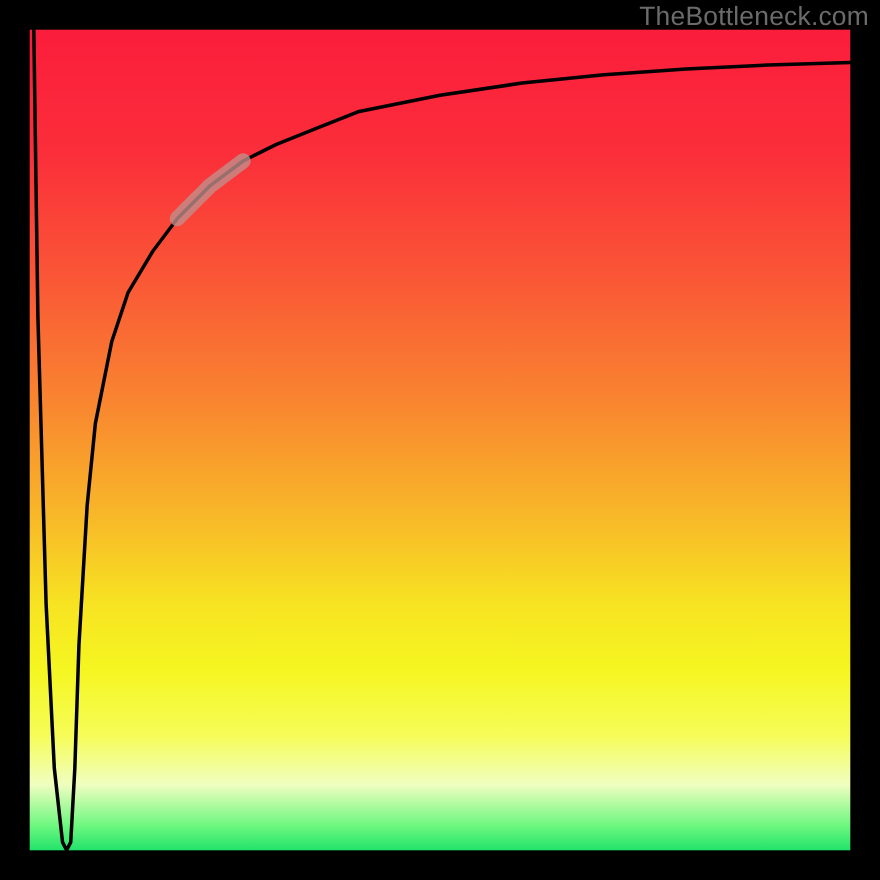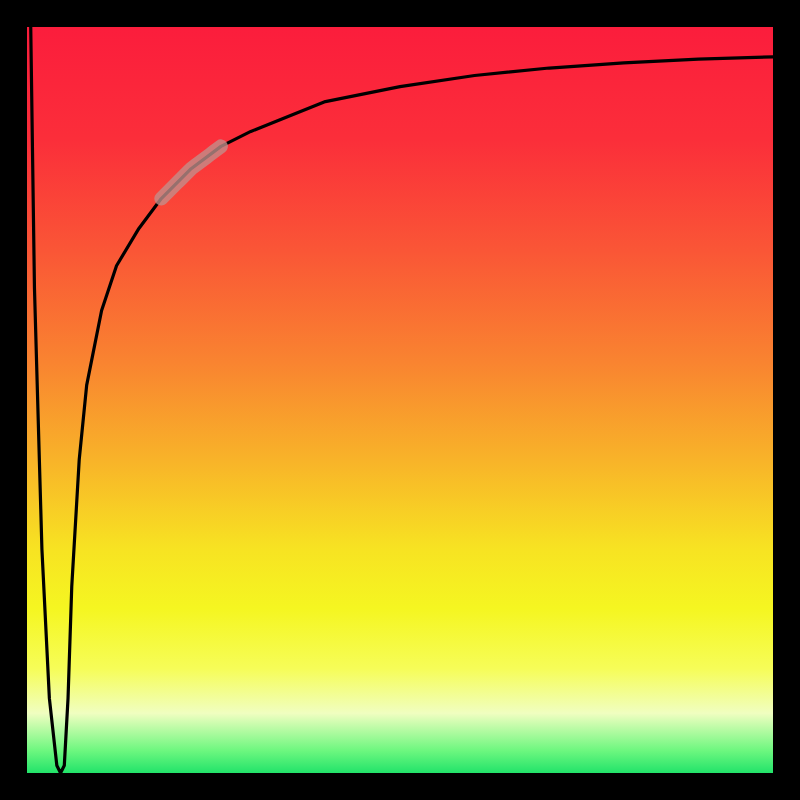--- a/index.html
+++ b/index.html
@@ -50,13 +50,14 @@
 
     <rect x="0" y="0" width="800" height="800" fill="#000"></rect>
 
     <rect id="plot-bg" fill="url(#bg-grad)" x="27" y="27" width="746" height="746"></rect>
 
     <path id="curve-path" fill="none" stroke-width="3.2" stroke-linejoin="round" stroke-linecap="round" d="M 30.73 27.00 L 34.46 288.10 L 41.92 549.20 L 49.38 698.40 L 56.84 765.54 L 60.57 773.00 L 64.30 765.54 L 68.03 698.40 L 71.76 586.50 L 79.22 459.68 L 86.68 385.08 L 101.60 310.48 L 116.52 265.72 L 138.90 228.42 L 161.28 198.58 L 191.12 168.74 L 220.96 146.36 L 250.80 131.44 L 288.10 116.52 L 325.40 101.60 L 400.00 86.68 L 474.60 75.49 L 549.20 68.03 L 623.80 62.81 L 698.40 59.08 L 773.00 56.84" stroke="#000000"></path>
 
     <path id="accent-path" fill="none" stroke-width="14" stroke-linecap="round" opacity="0.78" d="M 161.28 198.58 L 165.01 194.85 L 168.74 191.12 L 172.47 187.39 L 176.20 183.66 L 179.93 179.93 L 183.66 176.20 L 187.39 172.47 L 191.12 168.74 L 194.85 165.94 L 198.58 163.15 L 202.31 160.35 L 206.04 157.55 L 209.77 154.75 L 213.50 151.95 L 217.23 149.16 L 220.96 146.36" stroke="#c28f8c"></path>
   </svg>
 
+  <div class="watermark">TheBottleneck.com</div>
 </div>
 
 </body></html>

